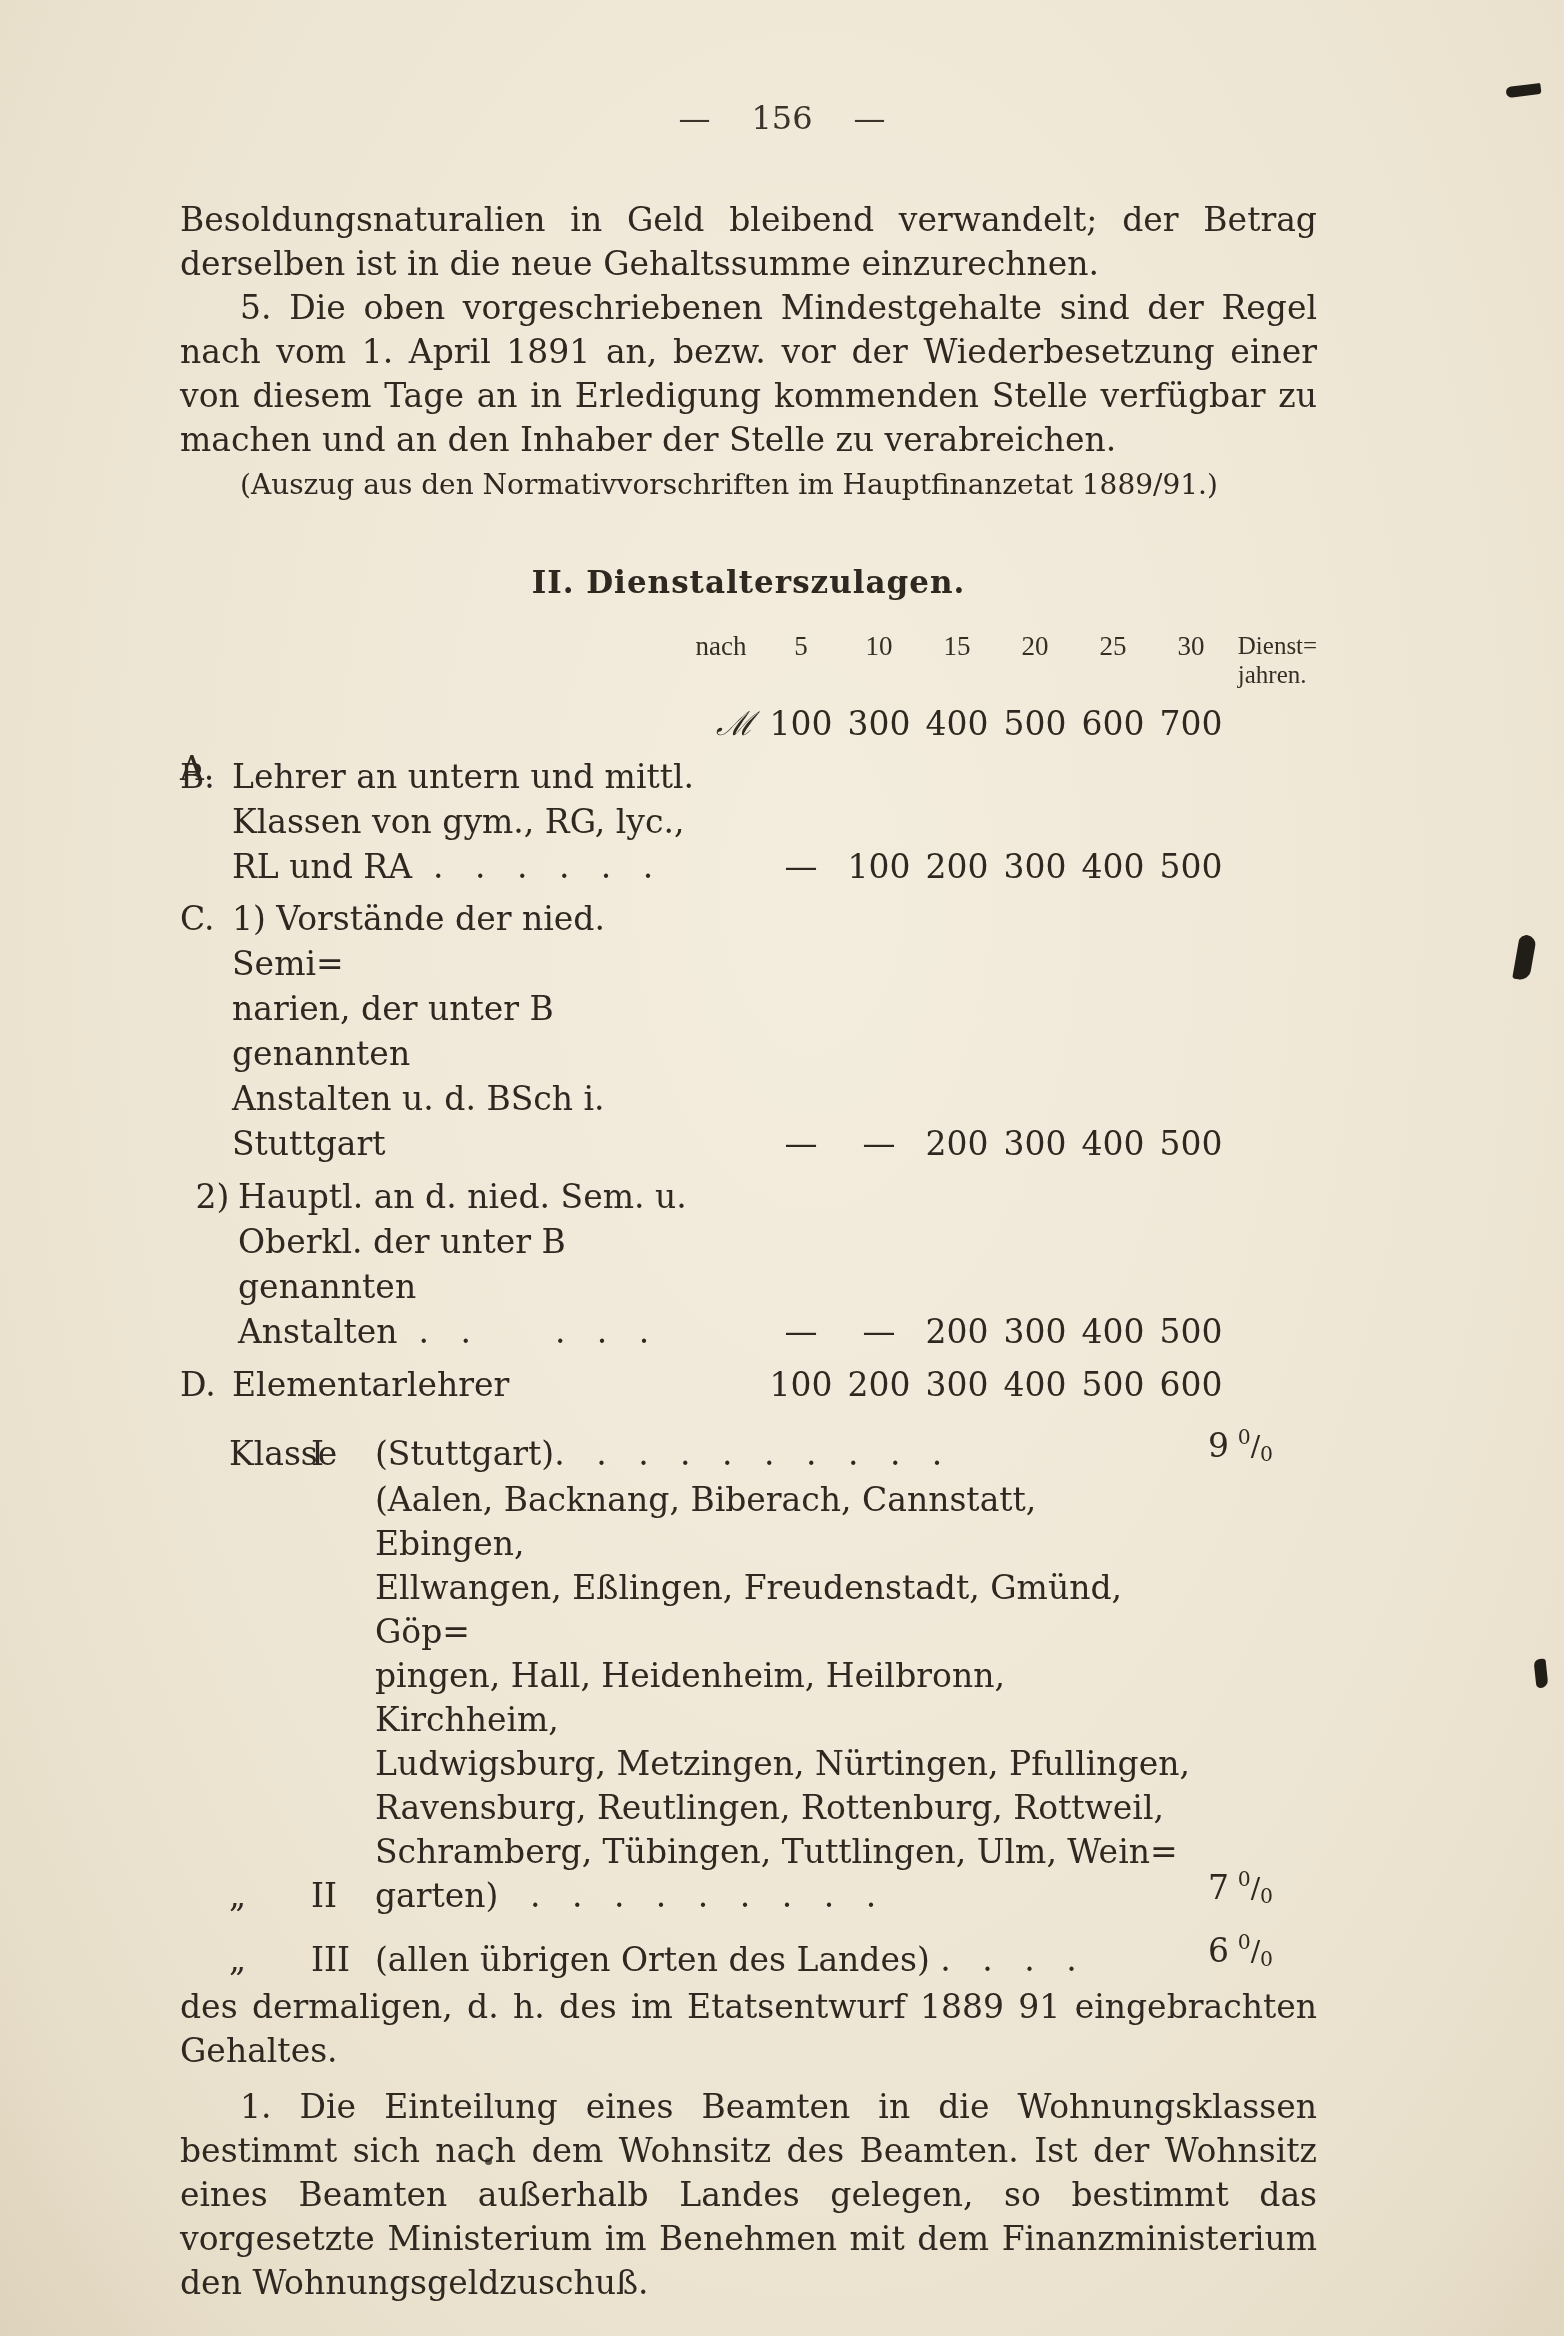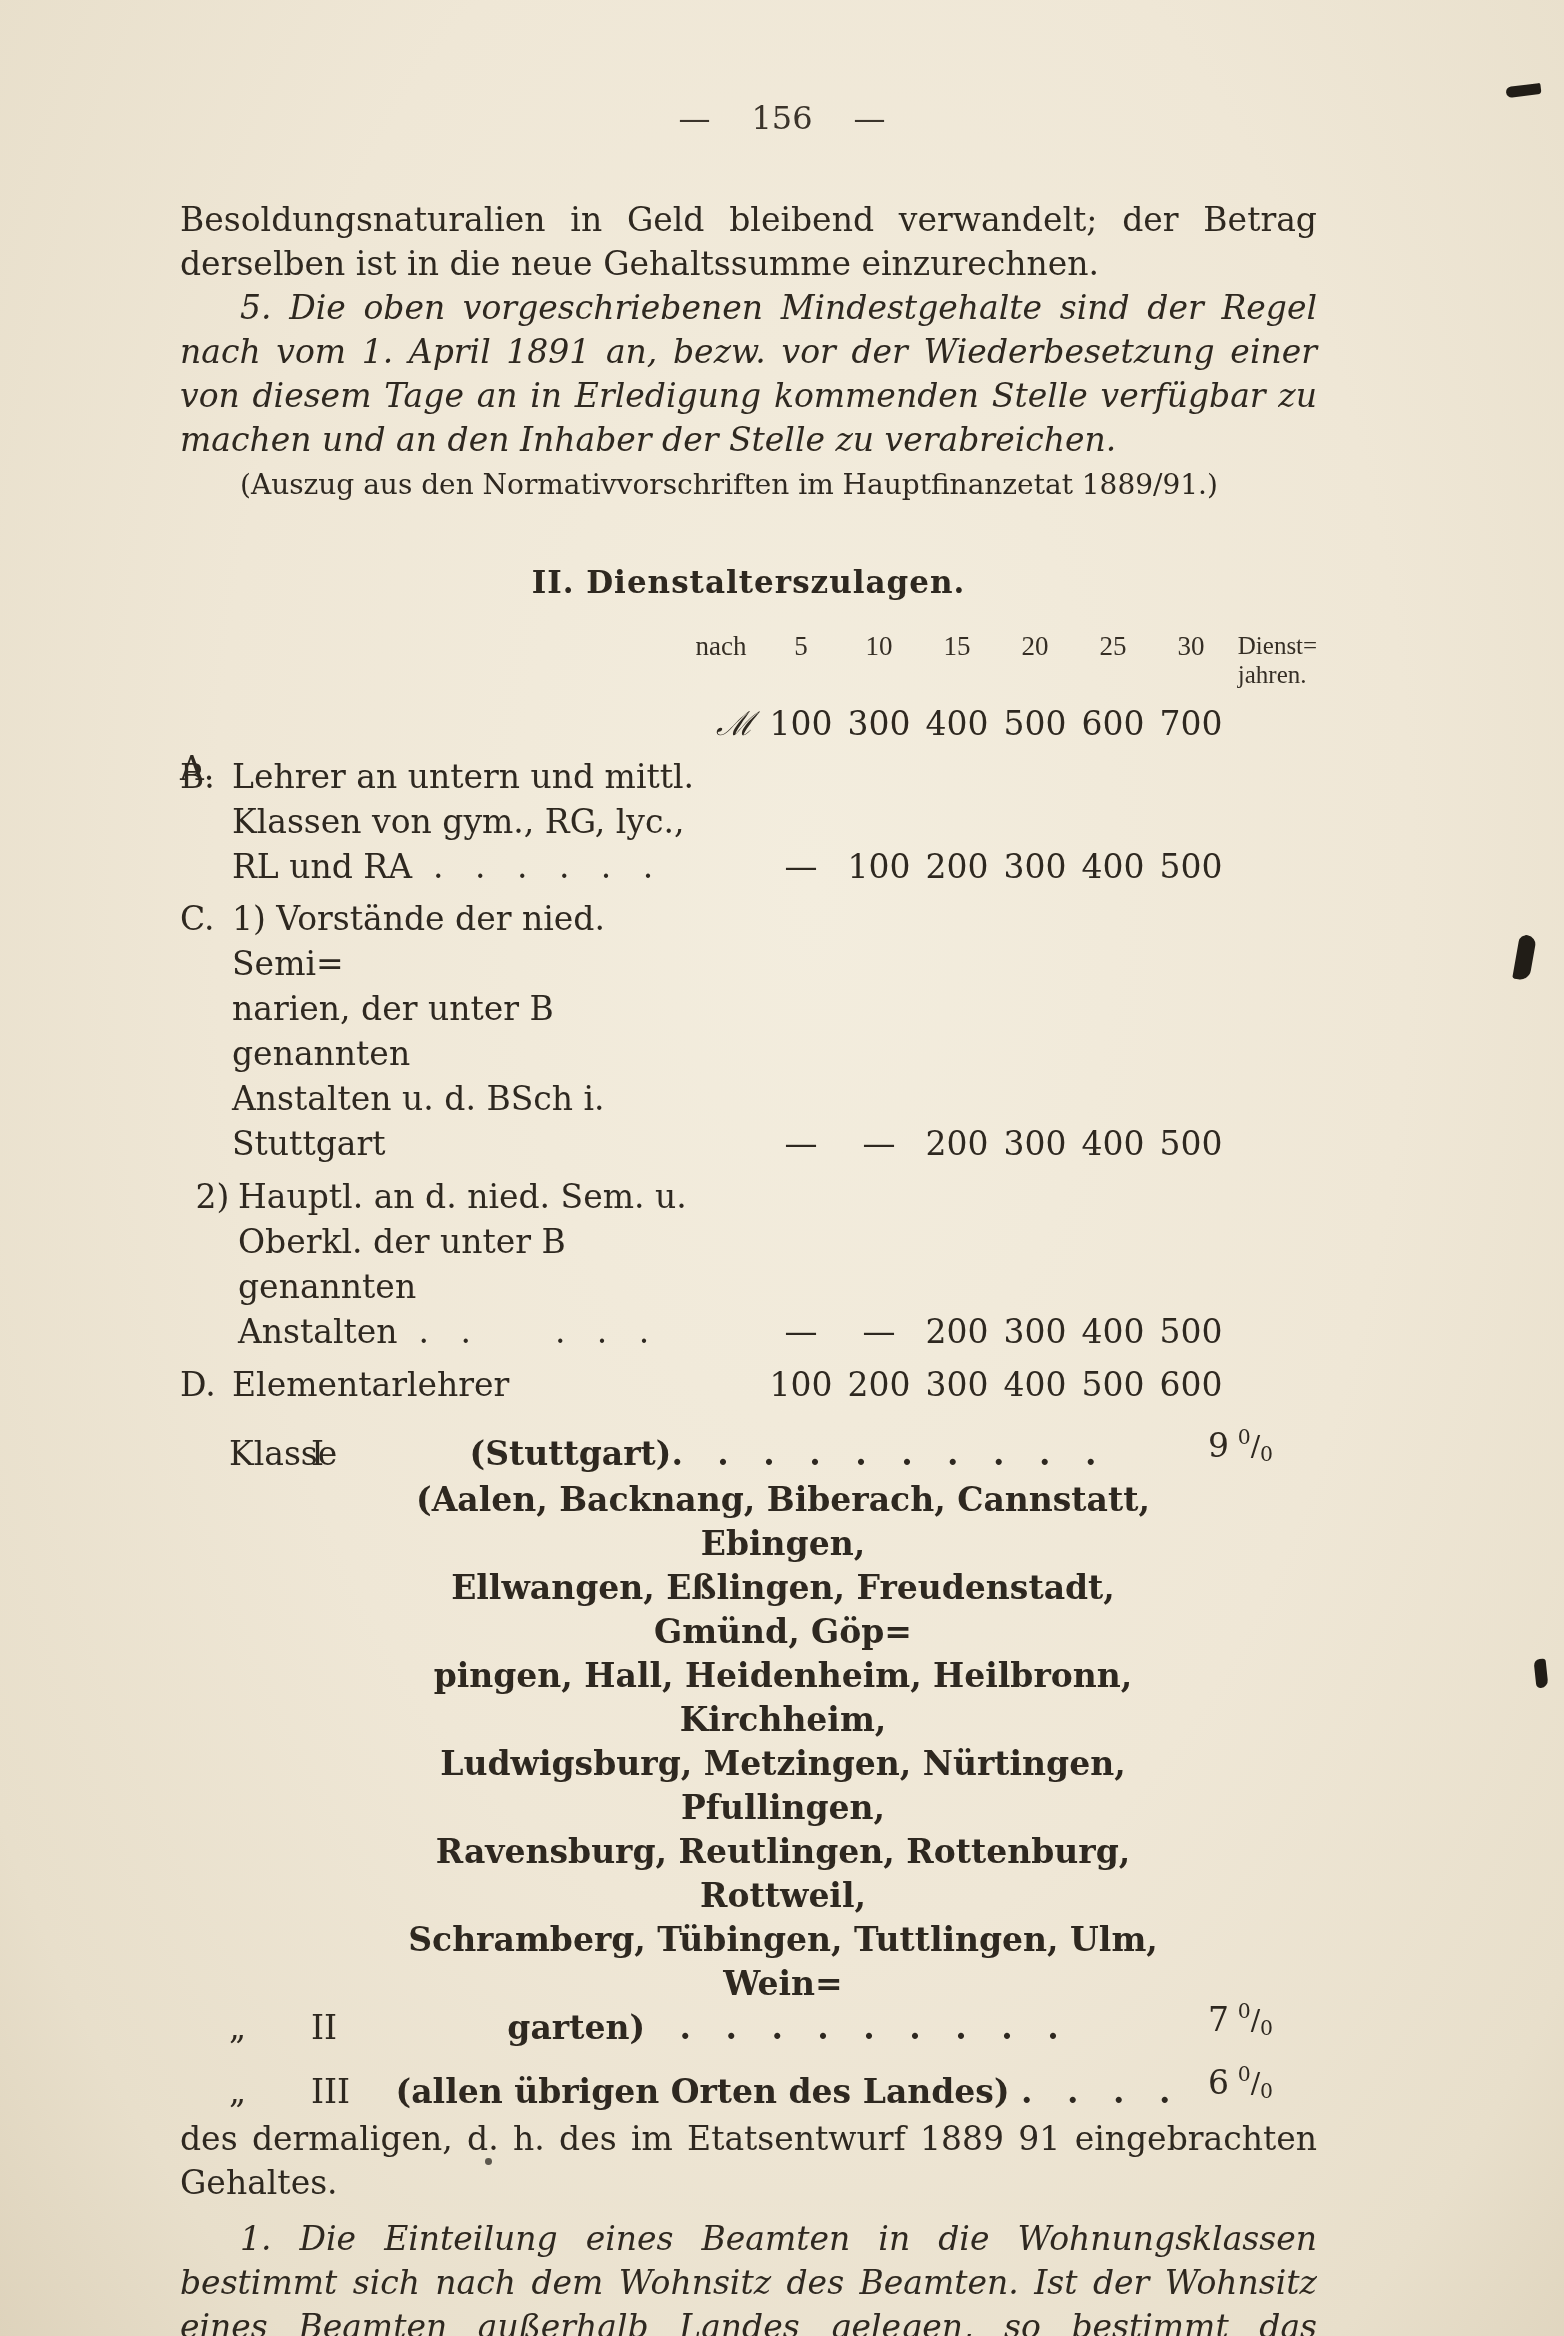--- a/index.html
+++ b/index.html
@@ -18,21 +18,21 @@
     position:absolute;top:99px;left:0;width:100%;
     display:flex;justify-content:center;align-items:center;gap:41px;
     font-size:32px;color:#3b342b;
   }
   
   .content{
     position:absolute;left:180px;top:198px;width:1137px;
     font-size:33px;line-height:44px;text-align:justify;
   }
   .para{margin:0;}
-  .para.indent{text-indent:60px;font-style:italic;}
+  .para.indent{text-indent:60px;}
   .note{font-size:28px;line-height:41px;margin:1.9px 0 0;text-indent:60px;text-align:left;}
   .heading{
     font-size:31px;line-height:56px;font-weight:bold;text-align:center;
     margin:49px 0 21.3px;letter-spacing:1px;text-indent:0;
   }
   .heading.h3{margin-top:56px;margin-bottom:19.4px;}
   .lines{white-space:pre-wrap;}
 
   
   .t-header,.t-row{
@@ -54,21 +54,21 @@
 
   
   .cls-row{
     display:grid;
     grid-template-columns:82px 64px 1fr 126px;
     padding-left:49px;
     align-items:end;
     margin-bottom:1.9px;
     text-align:left;
   }
-  .cls-text{text-align:center;font-weight:bold;}
+  .cls-text{text-align:left;}
   .cls-rate{text-align:center;padding-right:27px;white-space:nowrap;}
   .rate-top{font-size:20.4px;vertical-align:12.6px;margin-left:8.7px;}
   .rate-slash{font-size:28px;vertical-align:1px;}
   .rate-bot{font-size:20.4px;vertical-align:-4.9px;}
   .after-classes{margin-top:3.9px;}
   .p-spaced{margin-top:11.6px;}
 
   
   .ink{position:absolute;background:#211d17;}
   .ink-1{left:1506px;top:85px;width:35px;height:10.7px;border-radius:5.8px 1.9px 3.9px 5.8px;transform:rotate(-7deg);}

